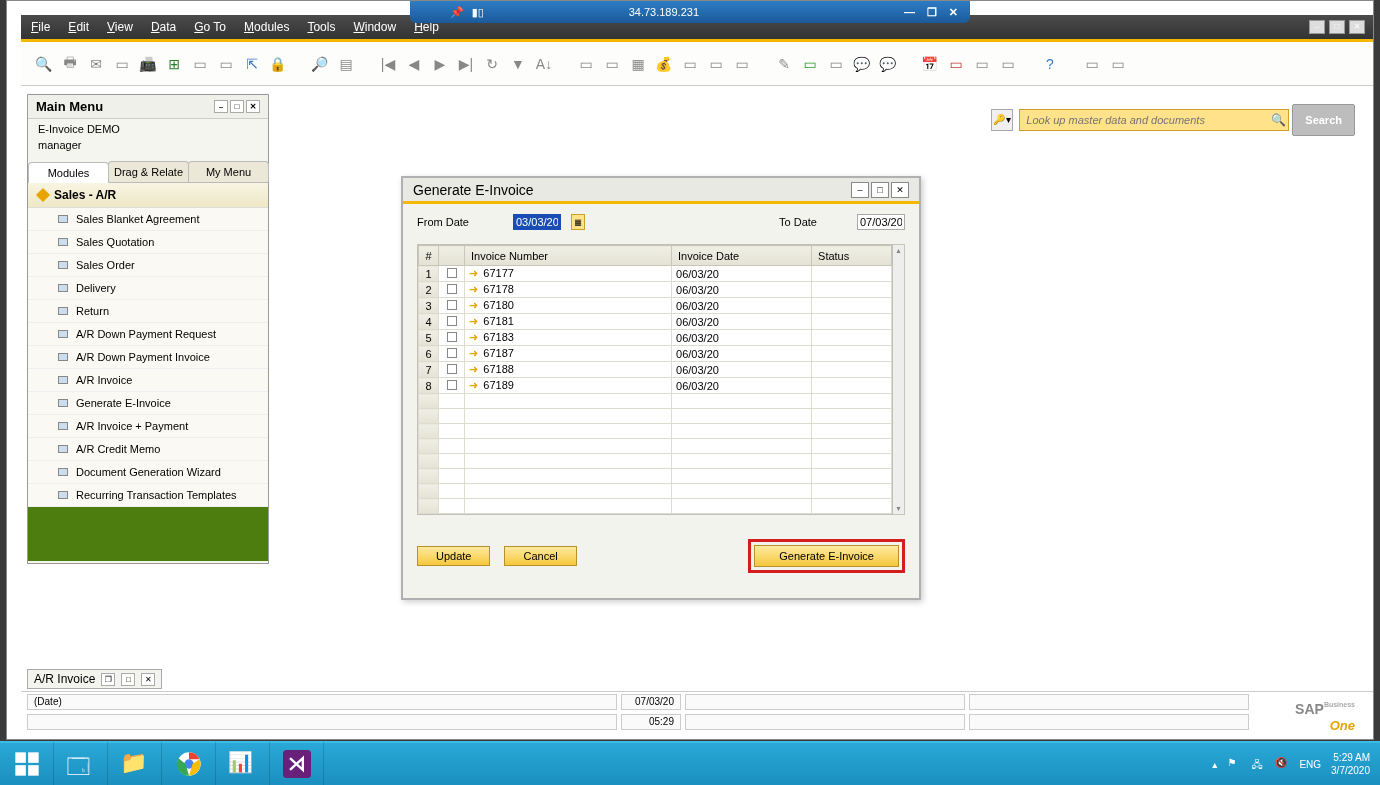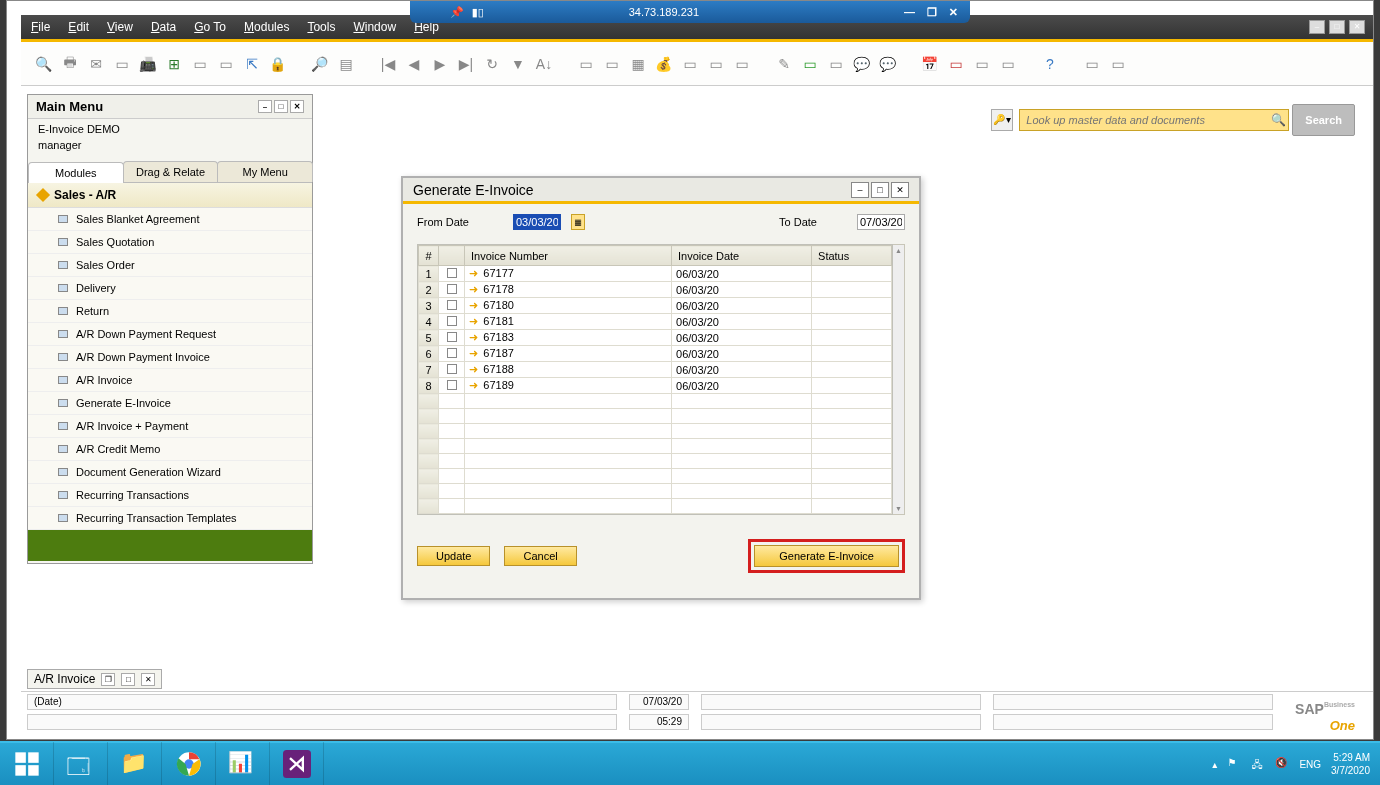--- a/index.html
+++ b/index.html
@@ -39,21 +39,21 @@
 
 
 .search-area { position: absolute; right: 18px; top: 18px; display: flex; align-items: center; gap: 6px; }
 .search-key { width: 22px; height: 22px; border: 1px solid #aaa; background: #f0f0f0; font-size: 10px; text-align: center; line-height: 20px; }
 .search-input { width: 270px; height: 22px; background: #ffe28a; border: 1px solid #c9a227; padding: 0 6px;
   font-size: 11px; font-style: italic; color: #9a7a1a; }
 .search-btn { height: 32px; padding: 0 12px; background: #bdbdbd; color: #fff; border: 1px solid #999;
   font-size: 11px; font-weight: bold; border-radius: 2px; }
 
 
-.mm-window { position: absolute; left: 6px; top: 8px; width: 286px; height: 470px; border: 1px solid #9a9a9a; background: #f5f5f0; }
+.mm-window { position: absolute; left: 6px; top: 8px; width: 242px; height: 470px; border: 1px solid #9a9a9a; background: #f5f5f0; }
 .mm-title { height: 24px; display: flex; align-items: center; padding: 0 8px; background: #f0f0ea; border-bottom: 1px solid #ccc; font-size: 13px; font-weight: bold; }
 .mm-title .ctrls { margin-left: auto; display: flex; gap: 2px; }
 .mm-title .ctrls .c { width: 14px; height: 13px; border: 1px solid #aaa; background: #fff; font-size: 8px; text-align: center; line-height: 11px; }
 .mm-sub { padding: 4px 10px; font-size: 11px; }
 .mm-tabs { display: flex; margin-top: 6px; border-bottom: 1px solid #bbb; }
 .mm-tab { flex: 1; text-align: center; font-size: 11px; padding: 4px 0; border: 1px solid #bbb; border-bottom: none;
   background: #ece8d8; margin-right: -1px; border-top-left-radius: 4px; border-top-right-radius: 4px; }
 .mm-tab.active { background: #fff; font-weight: normal; position: relative; top: 1px; }
 .mm-tree { overflow-y: scroll; height: 378px; background: #4d7c0f; }
 .mm-tree::-webkit-scrollbar { width: 16px; }
@@ -100,21 +100,21 @@
 .gen-btn-wrap { border: 3px solid #d41e1e; padding: 3px; margin-left: auto; }
 .gen-btn { background: linear-gradient(#ffe9a0, #f5c83c); border: 1px solid #b8912a; padding: 4px 24px; font-size: 11px; }
 
 
 .min-win { position: absolute; left: 6px; bottom: 2px; height: 20px; border: 1px solid #aaa; background: #f4f4ee;
   display: flex; align-items: center; padding: 0 6px; font-size: 12px; gap: 6px; }
 .min-win .c { width: 14px; height: 13px; border: 1px solid #aaa; background: #fff; font-size: 8px; text-align: center; line-height: 11px; }
 
 
 .status-bar { position: absolute; left: 0; right: 0; bottom: 0; height: 48px; background: #fff; border-top: 1px solid #ccc; }
-.status-row { display: flex; gap: 12px; padding: 2px 6px; align-items: center; }
+.status-row { display: flex; gap: 4px; padding: 2px 6px; align-items: center; }
 .status-cell { border: 1px solid #ccc; height: 16px; font-size: 10px; padding: 0 6px; line-height: 14px;
   background: #fafafa; }
 .sap-logo { position: absolute; right: 18px; bottom: 6px; font-size: 14px; font-weight: bold; color: #888; }
 .sap-logo .one { color: #e8a400; font-style: italic; font-size: 13px; }
 .sap-logo .biz { color: #aaa; font-size: 7px; vertical-align: top; }
 
 
 .taskbar { position: absolute; left: 0; right: 0; bottom: 0; height: 44px; background: linear-gradient(#2aa8d6, #1a8fc0);
   display: flex; align-items: center; z-index: 200; border-top: 2px solid #3bbce8; }
 .tb-btn { width: 54px; height: 44px; display: flex; align-items: center; justify-content: center;
@@ -285,24 +285,20 @@
               <div class="tree-item">
                 <span class="sq"></span>
                 <span>A/R Credit Memo</span>
               </div>
               <div class="tree-item">
                 <span class="sq"></span>
                 <span>Document Generation Wizard</span>
               </div>
               <div class="tree-item">
                 <span class="sq"></span>
-                <span>Recurring Transactions</span>
-              </div>
-              <div class="tree-item">
-                <span class="sq"></span>
                 <span>Recurring Transaction Templates</span>
               </div>
             </div>
         </div>
       </div>
 
       <div class="dlg">
         <div class="dlg-title">
           <span>Generate E-Invoice</span>
           <div class="ctrls">

